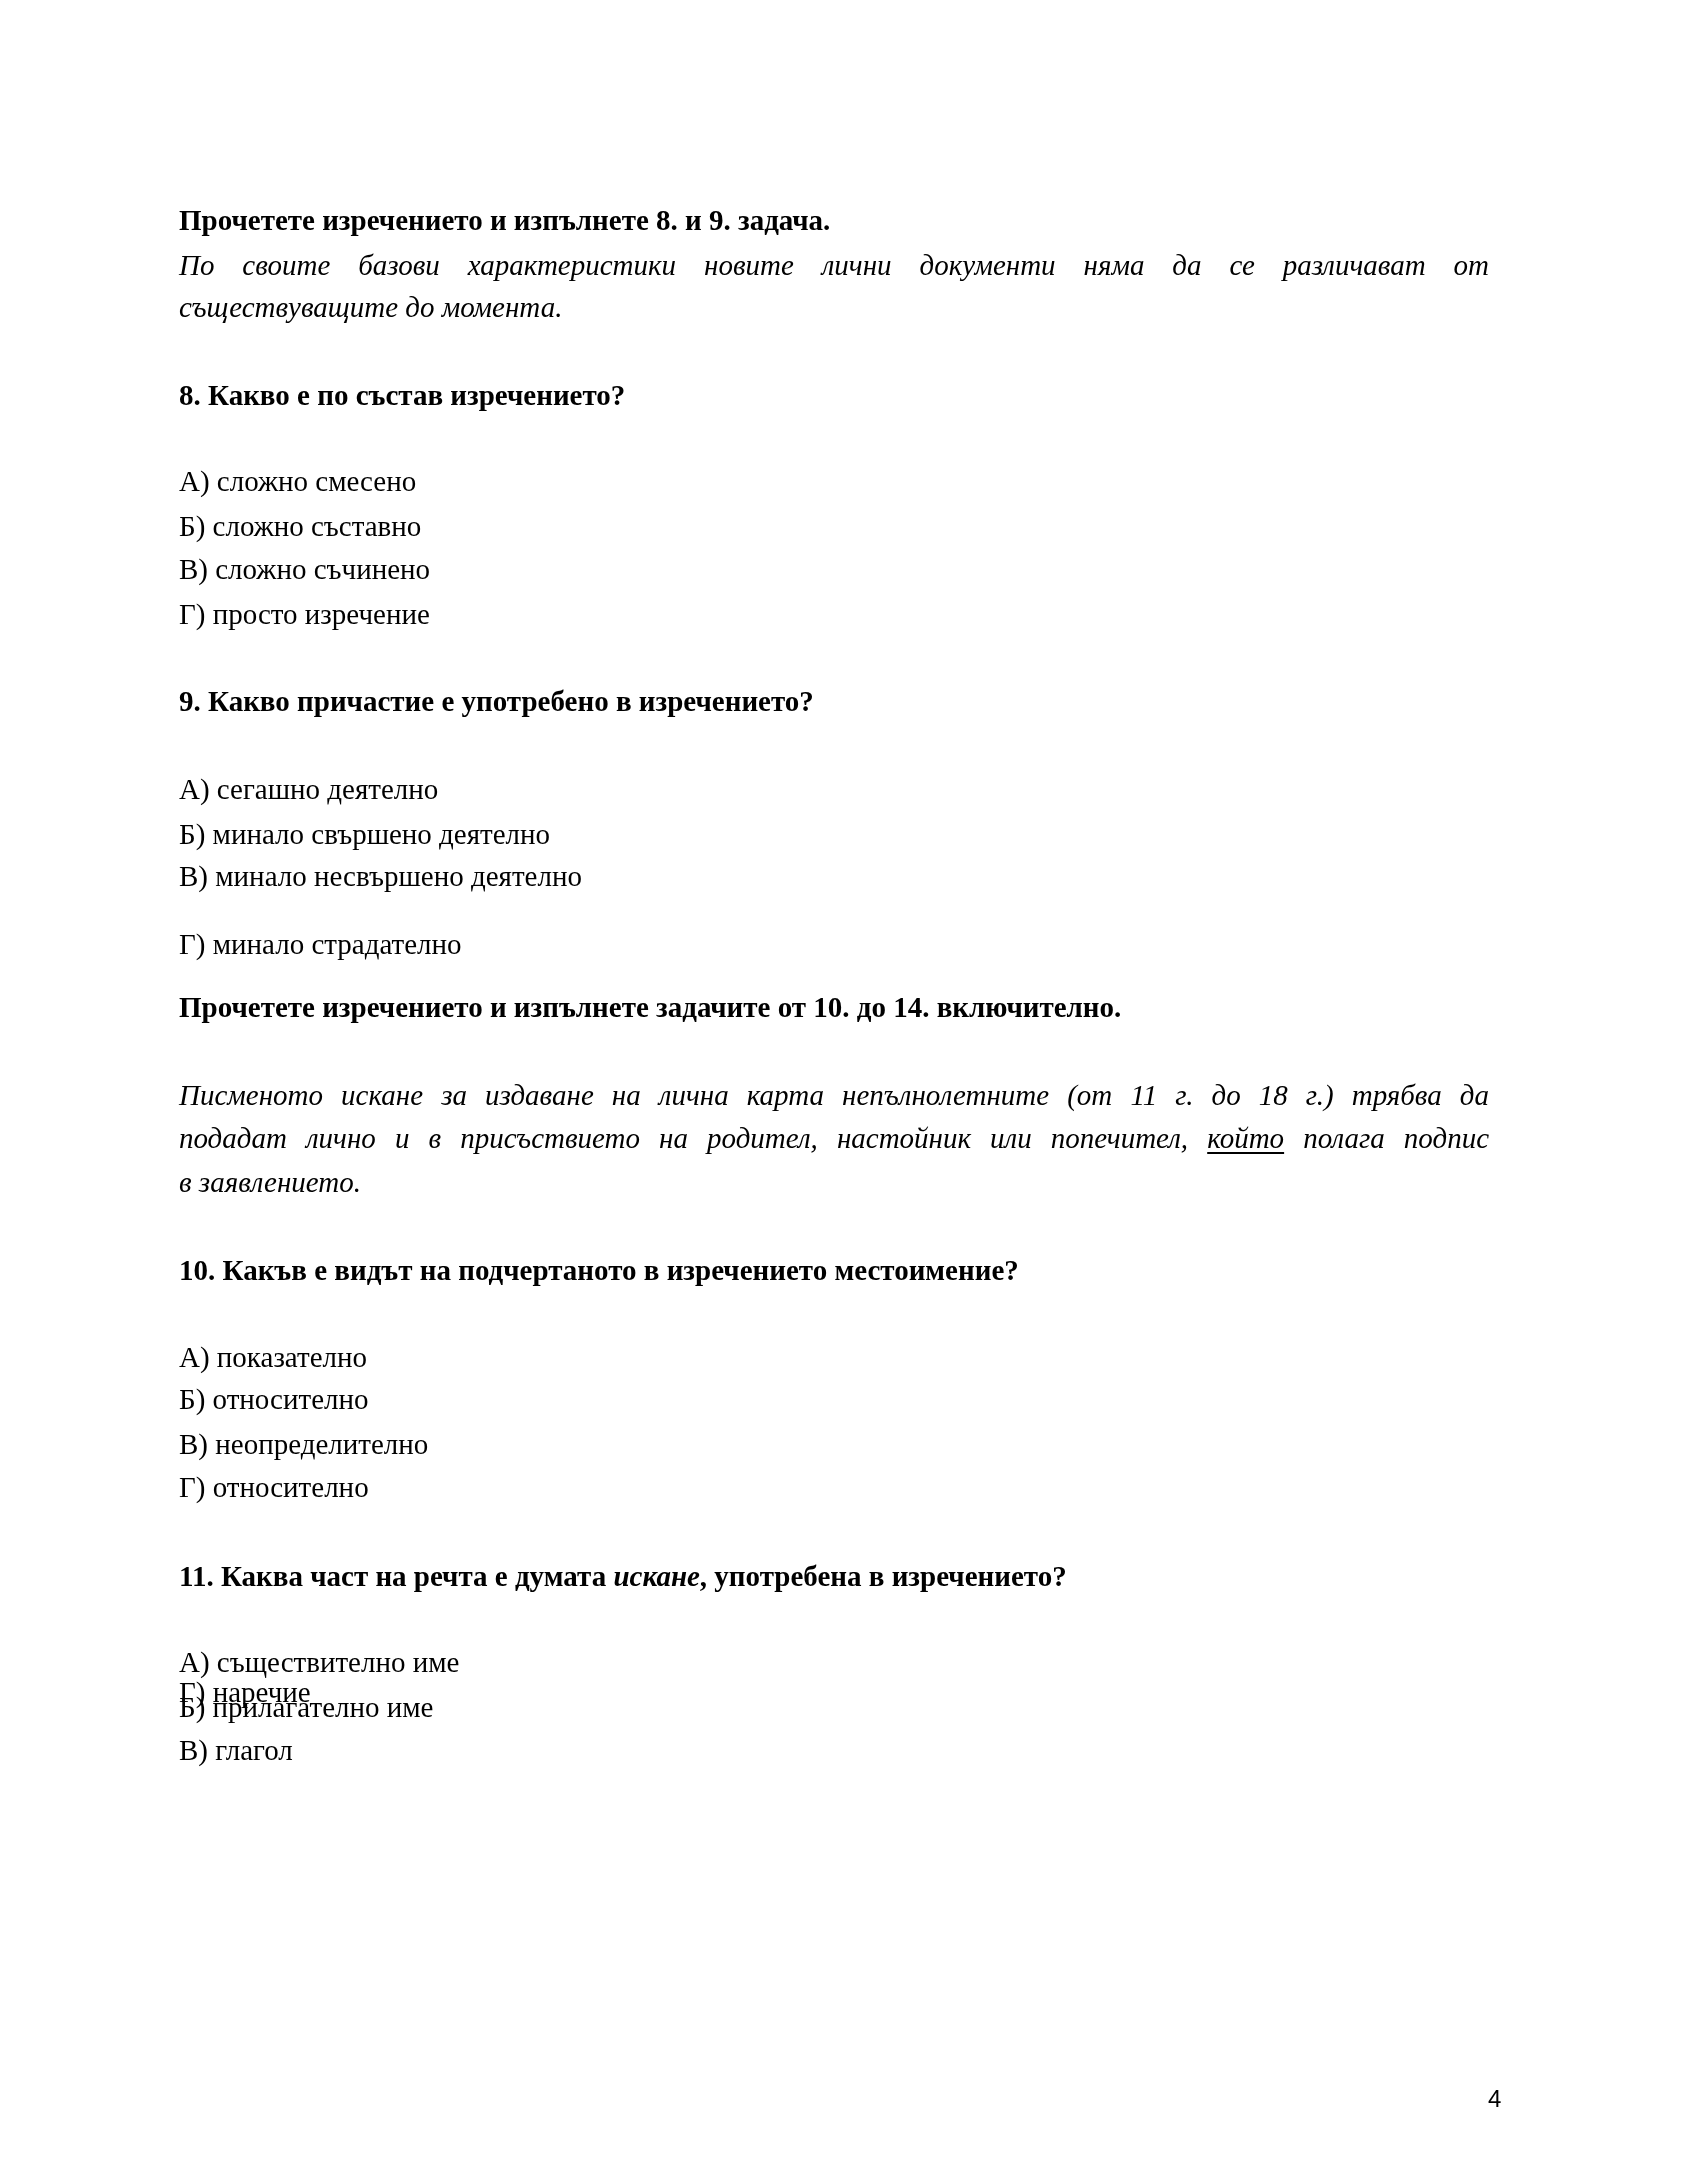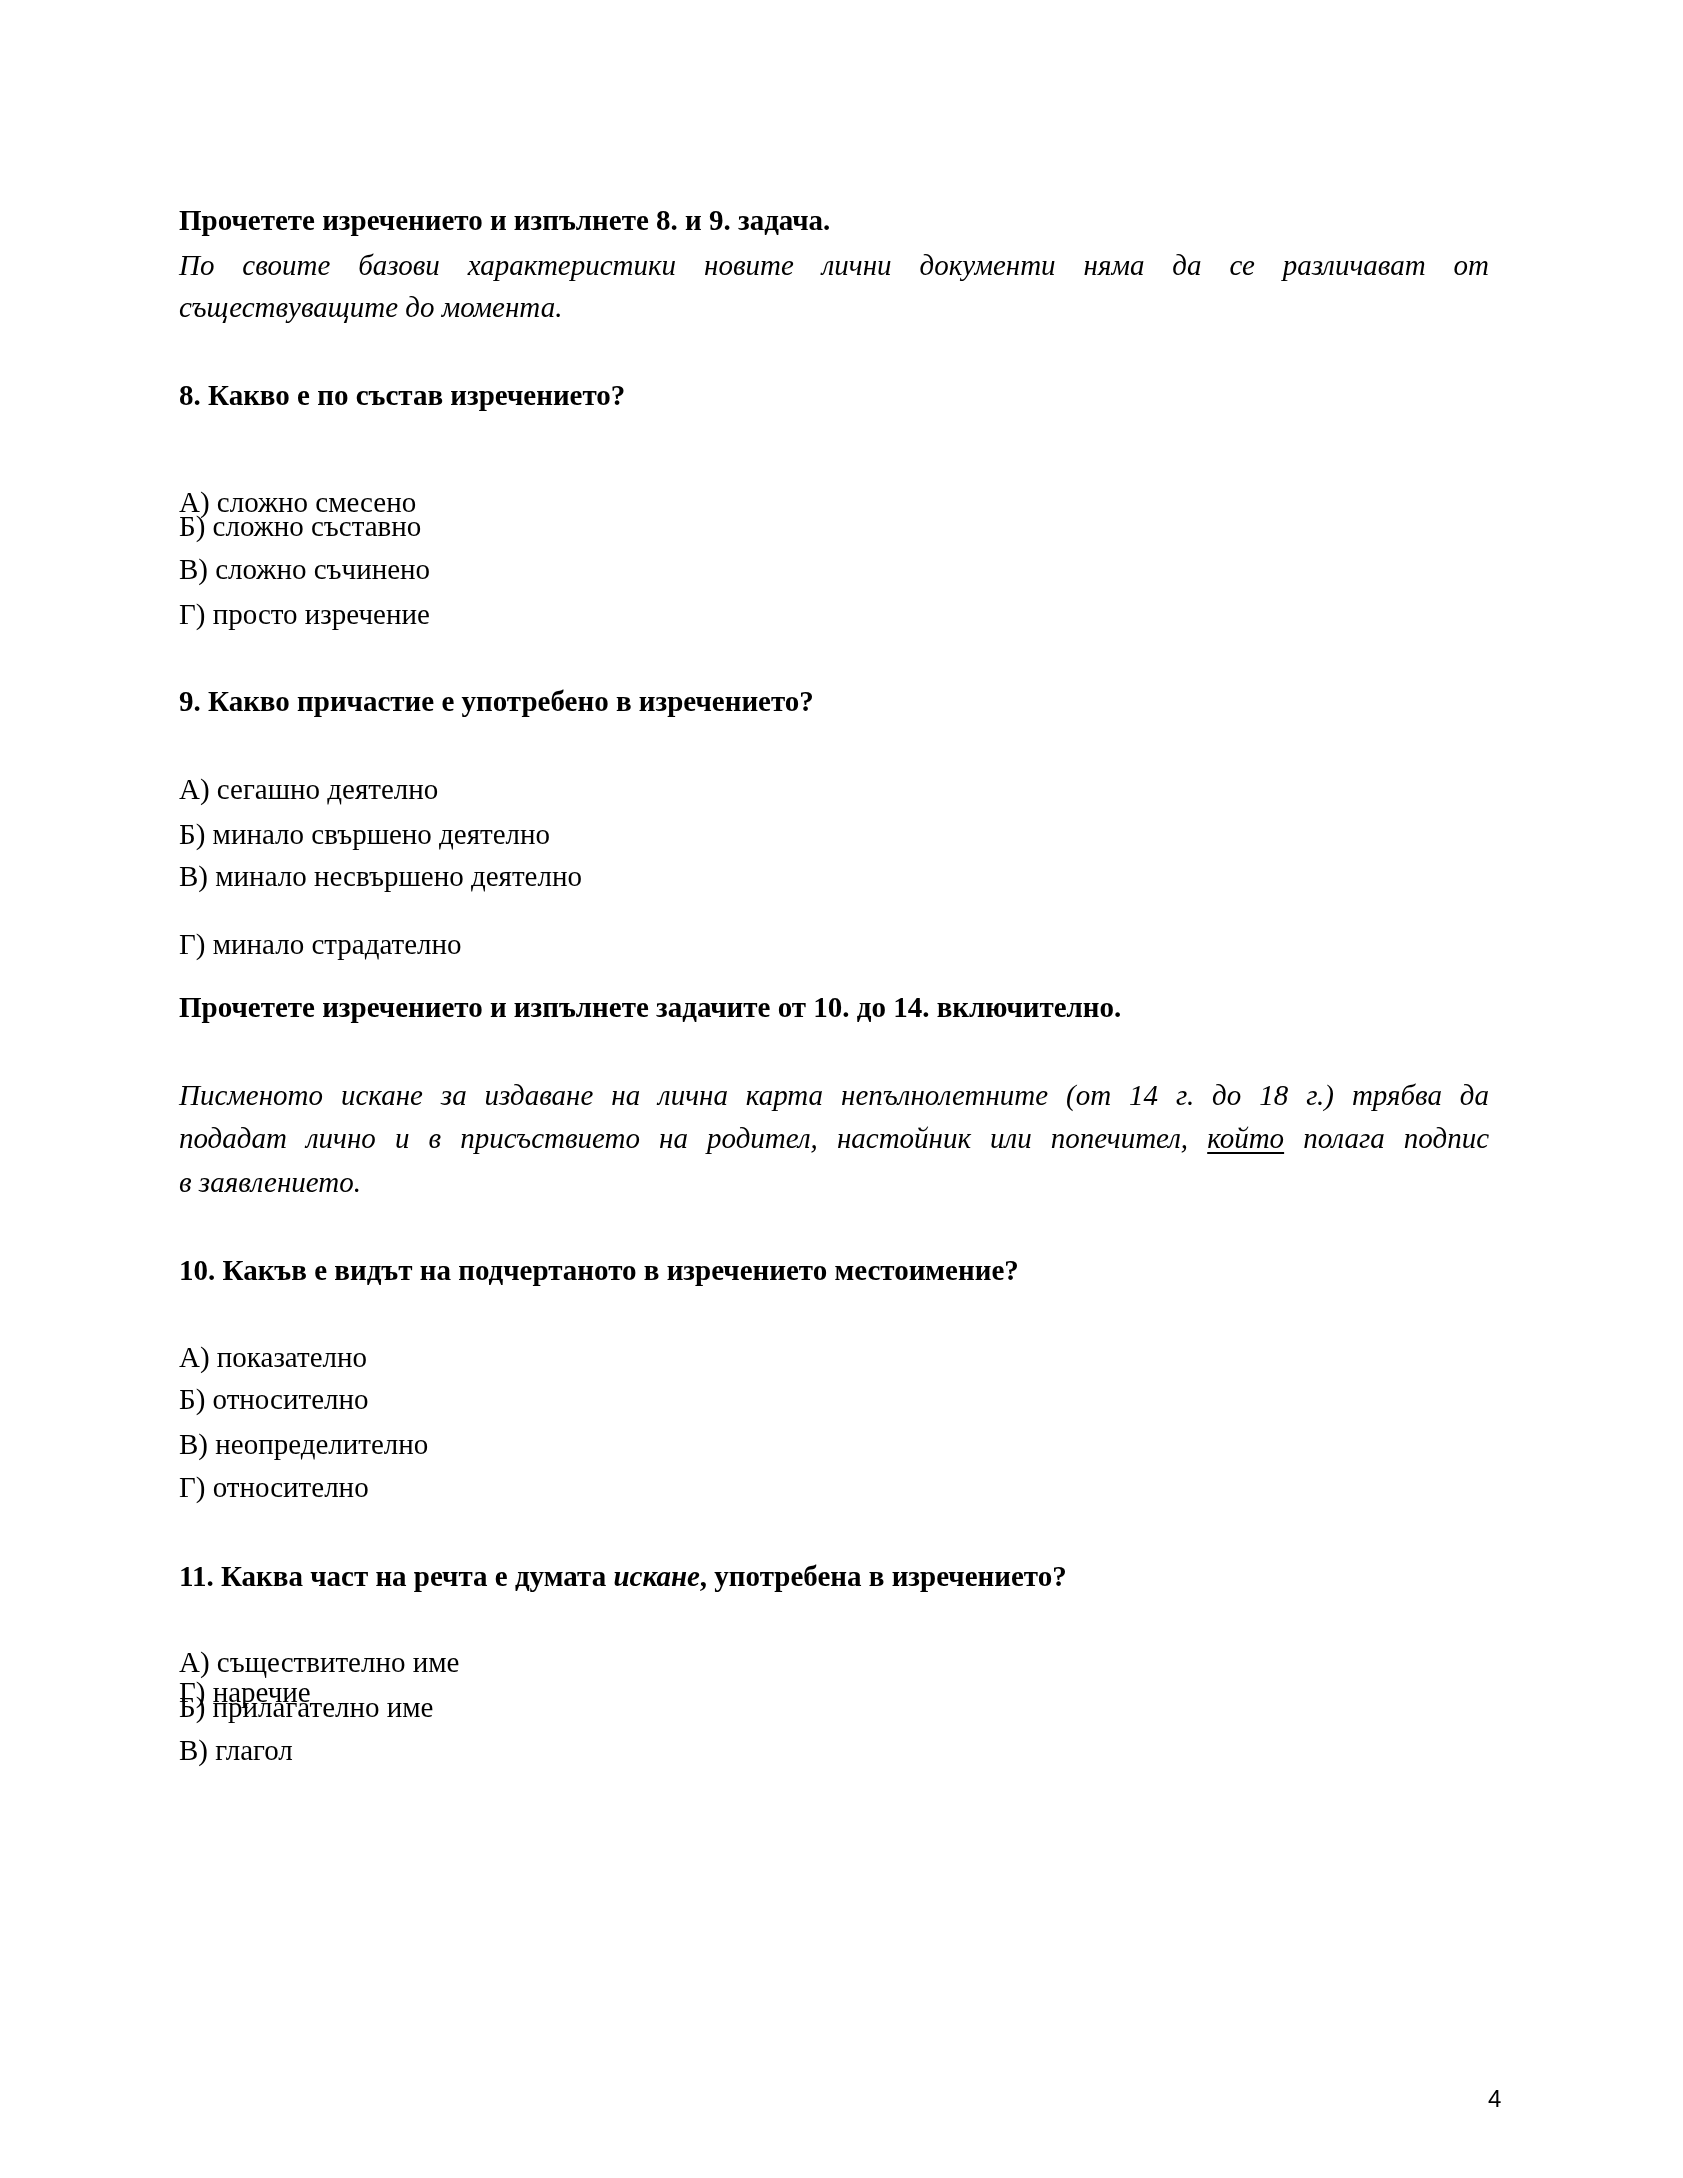--- a/index.html
+++ b/index.html
@@ -22,33 +22,33 @@
 </head>
 <body>
 
 <div class="page">
 
   <div class="ln b" style="top:200px">Прочетете изречението и изпълнете 8. и 9. задача.</div>
   <div class="ln i just" style="top:245px">По своите базови характеристики новите лични документи няма да се различават от</div>
   <div class="ln i" style="top:287px">съществуващите до момента.</div>
 
   <div class="ln b" style="top:375px">8. Какво е по състав изречението?</div>
-  <div class="ln" style="top:482px">А) сложно смесено</div>
+  <div class="ln" style="top:461px">А) сложно смесено</div>
   <div class="ln" style="top:506px">Б) сложно съставно</div>
   <div class="ln" style="top:549px">В) сложно съчинено</div>
   <div class="ln" style="top:594px">Г) просто изречение</div>
 
   <div class="ln b" style="top:681px">9. Какво причастие е употребено в изречението?</div>
   <div class="ln" style="top:769px">А) сегашно деятелно</div>
   <div class="ln" style="top:814px">Б) минало свършено деятелно</div>
   <div class="ln" style="top:856px">В) минало несвършено деятелно</div>
   <div class="ln" style="top:924px">Г) минало страдателно</div>
 
   <div class="ln b" style="top:987px">Прочетете изречението и изпълнете задачите от 10. до 14. включително.</div>
-  <div class="ln i just" style="top:1075px">Писменото искане за издаване на лична карта непълнолетните (от 14 г. до 18 г.) трябва  да</div>
+  <div class="ln i just" style="top:1075px">Писменото искане за издаване на лична карта непълнолетните (от 11 г. до 18 г.) трябва  да</div>
   <div class="ln i just" style="top:1118px"><span>подадат лично и в присъствието на родител, настойник или попечител, </span><span class="u">който</span><span> полага подпис</span></div>
   <div class="ln i" style="top:1162px">в заявлението.</div>
 
   <div class="ln b" style="top:1250px">10. Какъв е видът на подчертаното в изречението местоимение?</div>
   <div class="ln" style="top:1337px">А) показателно</div>
   <div class="ln" style="top:1379px">Б) относително</div>
   <div class="ln" style="top:1424px">В) неопределително</div>
   <div class="ln" style="top:1467px">Г) относително</div>
 
   <div class="ln b" style="top:1556px"><span>11. Каква част на речта е думата </span><span class="i">искане</span><span>, употребена в изречението?</span></div>

